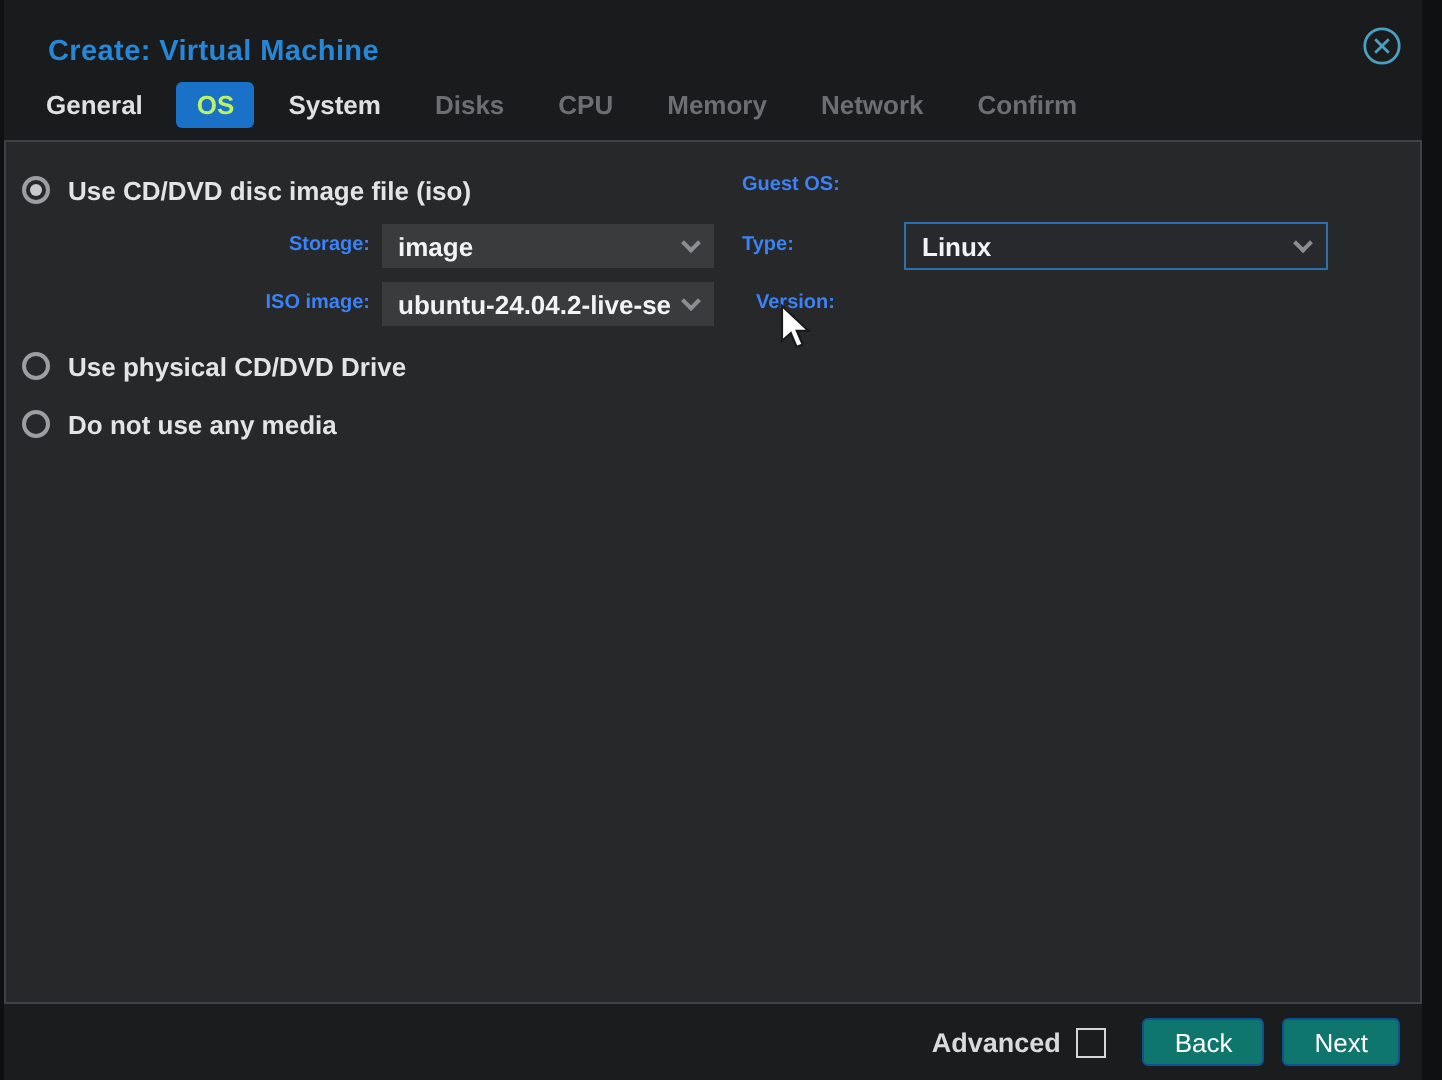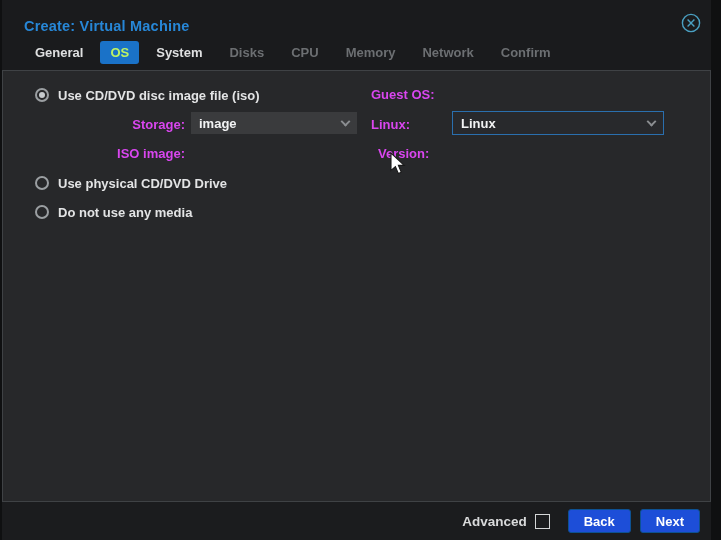--- a/index.html
+++ b/index.html
@@ -26,46 +26,46 @@
     color: #2787d7; font-size: 14.5px; font-weight: bold;
     letter-spacing: 0.2px;
   }
   .close-btn {
     margin-left: auto; width: 22px; height: 22px;
     display: flex; align-items: center; justify-content: center;
     cursor: pointer; background: transparent; border: none;
   }
   
   .tabbar {
-    position: absolute; left: 12px; top: 34px; right: 0; height: 36px;
+    position: absolute; left: 0; top: 34px; right: 0; height: 36px;
     display: flex; align-items: center;
     padding-left: 11px;
   }
   .tab {
     padding: 4px 10px; margin-right: 7px;
     font-size: 13px; font-weight: bold; color: #dfe0e1;
     border-radius: 3px; white-space: nowrap; cursor: pointer;
   }
   .tab.active { background: #1a72c8; color: #bef264; }
   .tab.disabled { color: #6c6f72; cursor: default; }
   
   .body-panel {
     position: absolute; left: 0; top: 70px; width: 709px; height: 432px;
     background: #27282a;
     border: 1px solid #3f4245;
   }
   .field-label {
     position: absolute;
-    color: #d946ef; font-size: 13px; font-weight: bold;
+    color: #3b82f6; font-size: 10px; font-weight: bold;
     white-space: nowrap;
   }
   .right-label { text-align: right; }
   
   .radio-row {
-    position: absolute; left: 32px;
+    position: absolute; left: 8px;
     display: flex; align-items: center; gap: 9px;
     height: 16px; cursor: pointer;
   }
   .radio {
     width: 14px; height: 14px; border-radius: 50%;
     border: 2px solid #9b9fa2; background: transparent;
     position: relative; flex: 0 0 auto;
   }
   .radio.selected::after {
     content: ""; position: absolute; left: 2px; top: 2px;
@@ -105,24 +105,24 @@
     color: #d9dadb; font-size: 13.5px; font-weight: bold;
     margin-right: 8px;
   }
   .checkbox {
     width: 15px; height: 15px;
     border: 1px solid #d4d6d7; background: transparent;
     margin-right: 9px; cursor: pointer;
   }
   .btn {
     height: 24px; padding: 0 15px; margin-left: 9px;
-    background: #1d4ed8; color: #ffffff;
+    background: #0f766e; color: #ffffff;
     border: 1px solid #0d5192; border-radius: 3px;
     font-family: "Liberation Sans", sans-serif;
-    font-size: 13px; font-weight: bold; cursor: pointer;
+    font-size: 13px; font-weight: normal; cursor: pointer;
   }
   
   .cursor { position: absolute; left: 389px; top: 152px; z-index: 50; pointer-events: none; }
 </style>
 </head>
 <body>
 
 <div class="dialog">
 
   <div class="titlebar">
@@ -155,34 +155,38 @@
       <span class="radio-label">Use CD/DVD disc image file (iso)</span>
     </div>
 
     <span class="field-label right-label" style="left:60px; top:46px; width:122px;">Storage:</span>
     <div class="select" style="left:188px; top:41px; width:166px;">
       <span>image</span>
       <span class="chevron"></span>
     </div>
 
     <span class="field-label right-label" style="left:60px; top:75px; width:122px;">ISO image:</span>
+    <div class="select" style="left:188px; top:70px; width:166px;">
+      <span>ubuntu-24.04.2-live-se</span>
+      <span class="chevron"></span>
+    </div>
 
     <div class="radio-row" style="top:104px;">
       <span class="radio"></span>
       <span class="radio-label">Use physical CD/DVD Drive</span>
     </div>
 
     <div class="radio-row" style="top:133px;">
       <span class="radio"></span>
       <span class="radio-label">Do not use any media</span>
     </div>
 
     <span class="field-label" style="left:368px; top:16px;">Guest OS:</span>
 
-    <span class="field-label" style="left:368px; top:46px;">Linux:</span>
+    <span class="field-label" style="left:368px; top:46px;">Type:</span>
     <div class="select focused" style="left:449px; top:40px; width:212px;">
       <span>Linux</span>
       <span class="chevron"></span>
     </div>
 
     <span class="field-label" style="left:375px; top:75px;">Version:</span>
 
   </div>
 
   <div class="footer">

